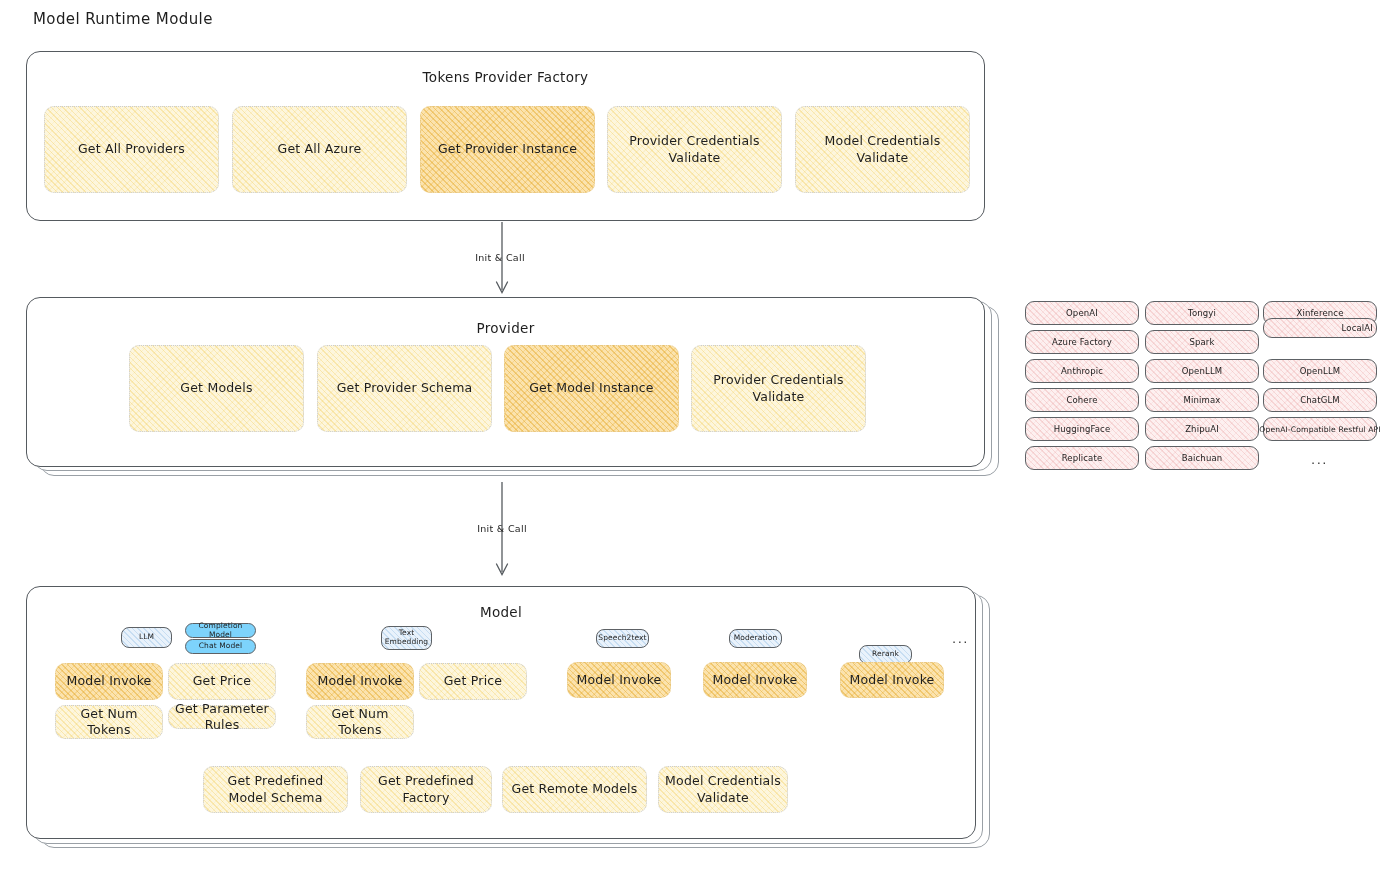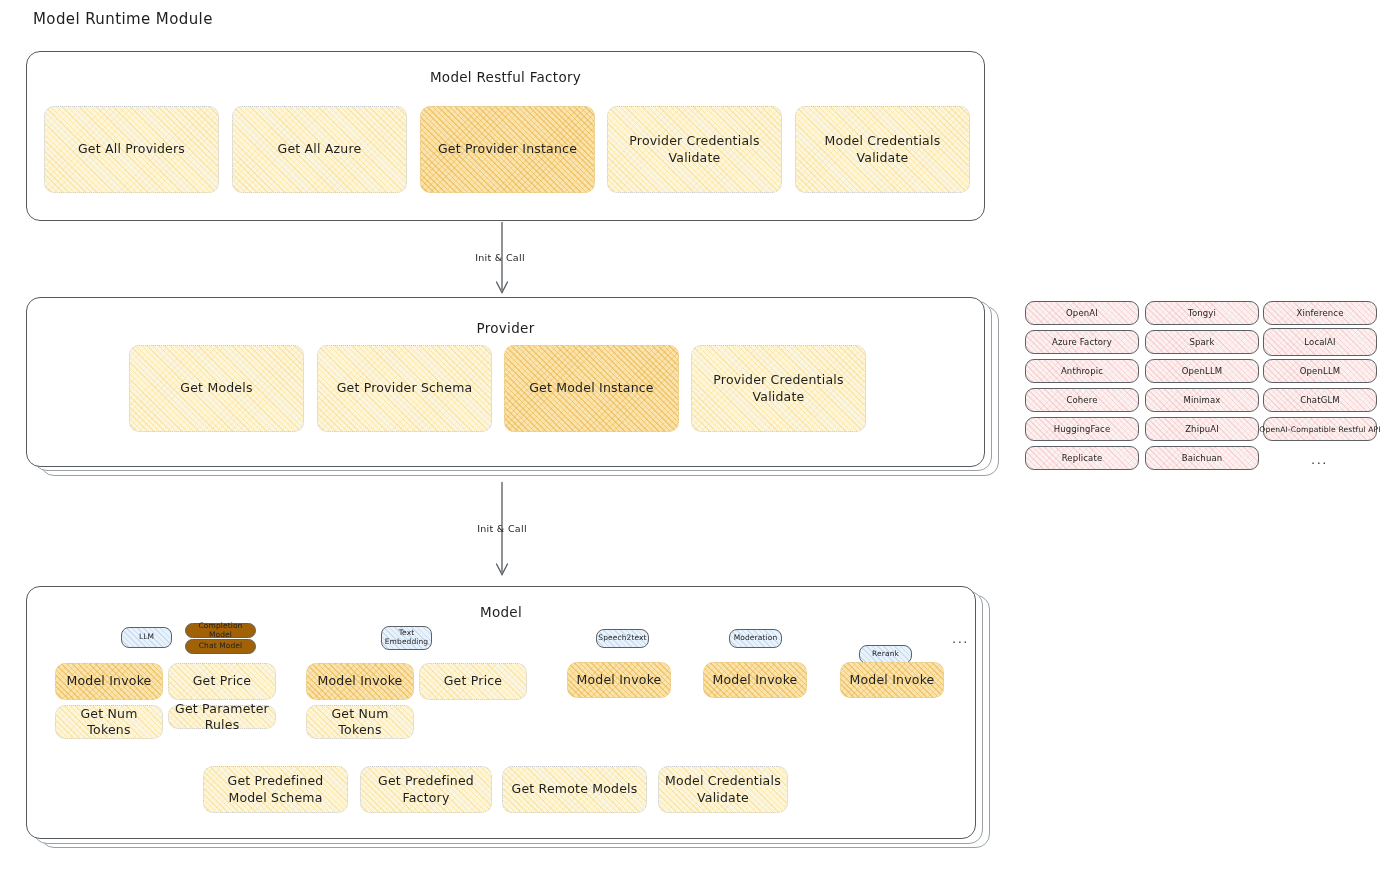--- a/index.html
+++ b/index.html
@@ -115,21 +115,21 @@
     font-size: 7.5px;
     line-height: 1.15;
     color: #1e1e1e;
     letter-spacing: .1px;
     background-color: #e9f2fb;
     background-image:
       repeating-linear-gradient(45deg, rgba(80,150,210,.22) 0 1px, rgba(255,255,255,0) 1px 4px);
     padding: 0 3px;
   }
   .badge.plain {
-    background-color: #a16207;
+    background-color: #7dd3fc;
     background-image: none;
   }
 
   
   .arrow-label {
     position: absolute;
     font-size: 9.5px;
     color: #1e1e1e;
     letter-spacing: .3px;
     white-space: nowrap;
@@ -144,21 +144,21 @@
     letter-spacing: 1.5px;
     white-space: nowrap;
   }
 </style>
 </head>
 <body>
 
 <div id="page-title">Model Runtime Module</div>
 
 <div class="card" style="left:26px; top:51px; width:959px; height:170px;"></div>
-<div class="card-title" style="left:26px; top:69px; width:959px;">Model Restful Factory</div>
+<div class="card-title" style="left:26px; top:69px; width:959px;">Tokens Provider Factory</div>
 
 <div class="node" style="left:44px; top:106px; width:175px; height:87px;">
   <span>Get All Providers</span>
 </div>
 <div class="node" style="left:232px; top:106px; width:175px; height:87px;">
   <span>Get All Azure</span>
 </div>
 <div class="node hl" style="left:420px; top:106px; width:175px; height:87px;">
   <span>Get Provider Instance</span>
 </div>
@@ -227,21 +227,21 @@
 <div class="chip" style="left:1145px; top:417px; width:114px; height:24px;border-radius:9px;">
   <span>ZhipuAI</span>
 </div>
 <div class="chip" style="left:1145px; top:446px; width:114px; height:24px;">
   <span>Baichuan</span>
 </div>
 
 <div class="chip" style="left:1263px; top:301px; width:114px; height:24px;">
   <span>Xinference</span>
 </div>
-<div class="chip" style="left:1263px; top:328px; width:114px; height:28px;">
+<div class="chip" style="left:1263px; top:318px; width:114px; height:20px;justify-content:flex-end;">
   <span>LocalAI</span>
 </div>
 <div class="chip" style="left:1263px; top:359px; width:114px; height:24px;">
   <span>OpenLLM</span>
 </div>
 <div class="chip" style="left:1263px; top:388px; width:114px; height:24px;">
   <span>ChatGLM</span>
 </div>
 <div class="chip" style="left:1263px; top:417px; width:114px; height:24px; font-size:7.6px;">
   <span>OpenAI-Compatible Restful API</span>

